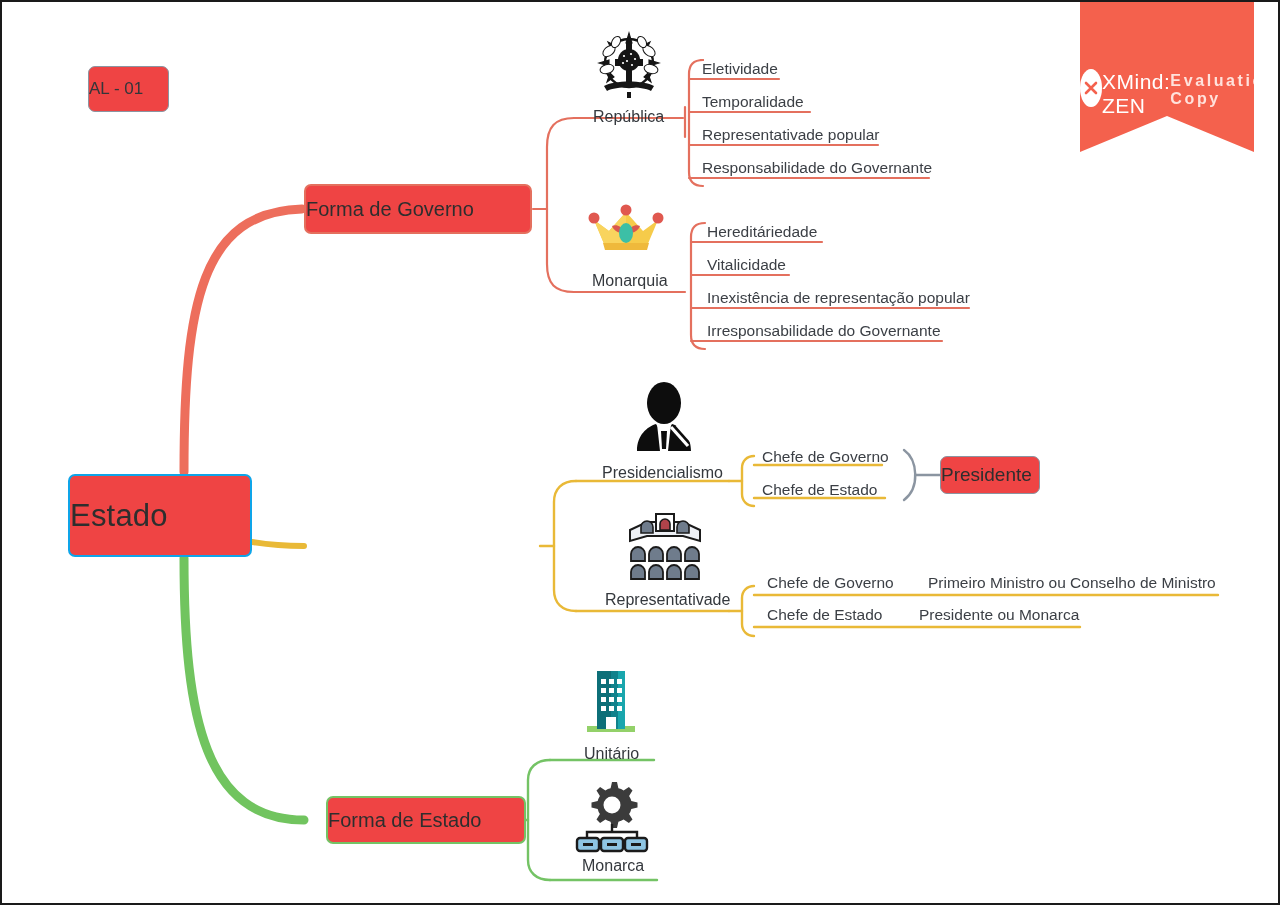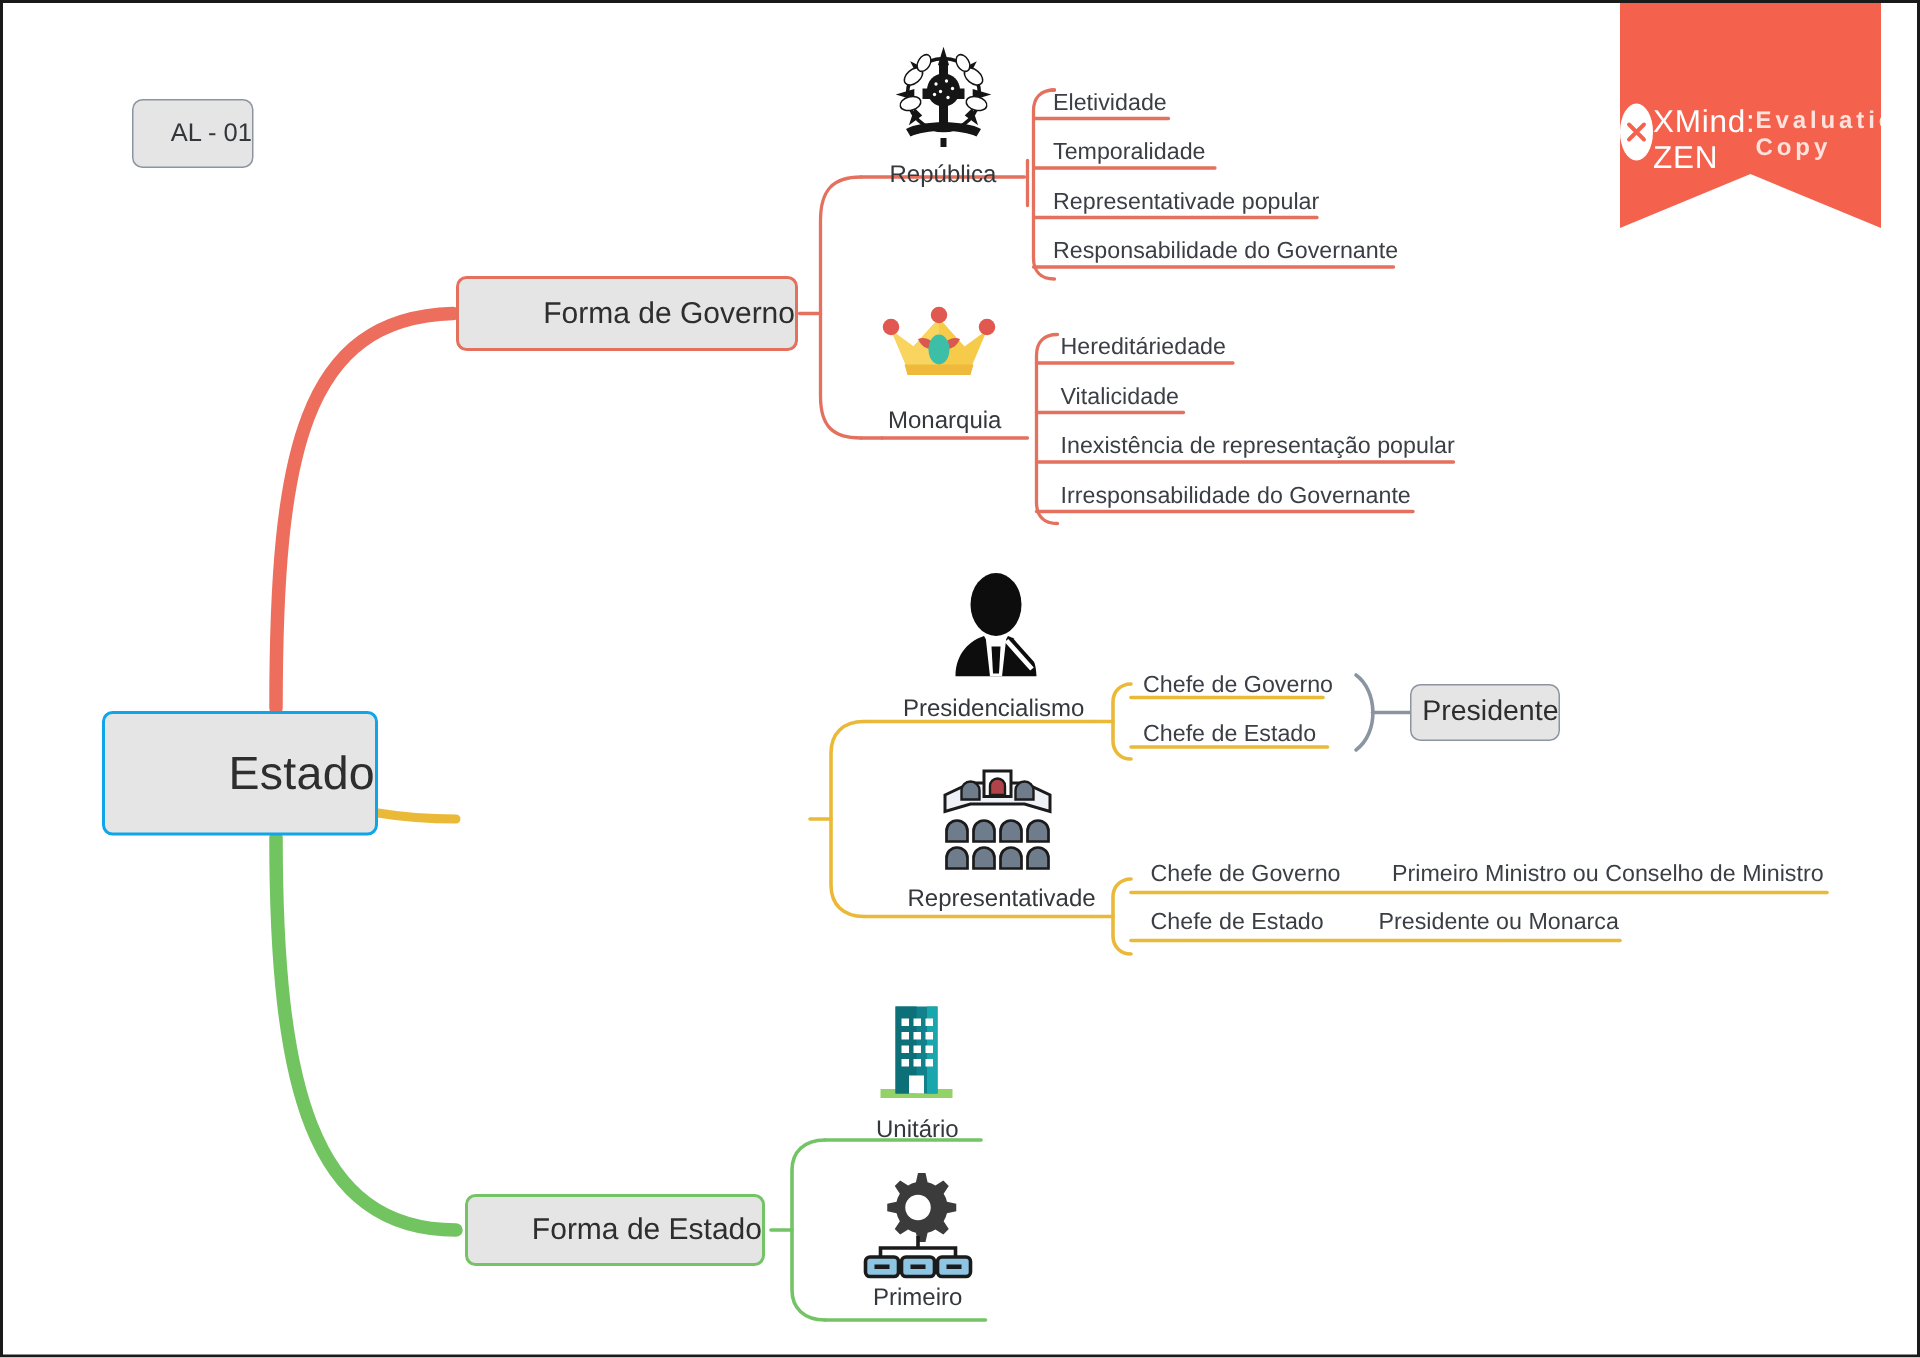--- a/index.html
+++ b/index.html
@@ -26,22 +26,22 @@
     width: 1280px; height: 905px;
     pointer-events: none;
   }
 
   
   .nodebox {
     position: absolute;
     box-sizing: border-box;
     display: flex;
     align-items: center;
-    justify-content: flex-end;
-    background: #e5e5e5;
+    justify-content: flex-start;
+    background: #ef4444;
     border-radius: 7px;
     white-space: nowrap;
   }
   .root {
     border: 2px solid #0ea5e9;
     font-size: 31px;
     color: #2e2e2e;
     letter-spacing: .2px;
   }
   .tagbox {
@@ -327,21 +327,21 @@
       </g>
     </svg>
   </div>
   <div class="label mid" style="left:603px; top:590px;">Representativade</div>
 
   <div class="label sub" style="left:765px; top:573px;">Chefe de Governo</div>
   <div class="label sub" style="left:926px; top:573px;">Primeiro Ministro ou Conselho de Ministro</div>
   <div class="label sub" style="left:765px; top:605px;">Chefe de Estado</div>
   <div class="label sub" style="left:917px; top:605px;">Presidente ou Monarca</div>
 
-  <div class="nodebox branch-green" style="left:308px; top:794px; width:200px; height:48px;">
+  <div class="nodebox branch-green" style="left:324px; top:794px; width:200px; height:48px;">
     <span>Forma de Estado</span>
   </div>
 
   <div class="icon" style="left:576px; top:665px; width:66px; height:68px;">
     <svg width="66" height="68" viewBox="0 0 66 68">
       <rect x="9" y="59" width="48" height="6" fill="#93d169"></rect>
       <rect x="19" y="4" width="28" height="58" fill="#11828c"></rect>
       <rect x="19" y="4" width="14" height="58" fill="#0d6f78"></rect>
       <rect x="40" y="4" width="7" height="58" fill="#19a6ad"></rect>
       <g fill="#ffffff">
@@ -378,15 +378,15 @@
         <rect x="27" y="56" width="22" height="13" rx="3"></rect>
         <rect x="51" y="56" width="22" height="13" rx="3"></rect>
       </g>
       <g fill="#1b1b1b">
         <rect x="9" y="61" width="10" height="3"></rect>
         <rect x="33" y="61" width="10" height="3"></rect>
         <rect x="57" y="61" width="10" height="3"></rect>
       </g>
     </svg>
   </div>
-  <div class="label mid" style="left:580px; top:856px;">Primeiro</div>
+  <div class="label mid" style="left:580px; top:856px;">Monarca</div>
 
 </div>
 
 </body></html>

